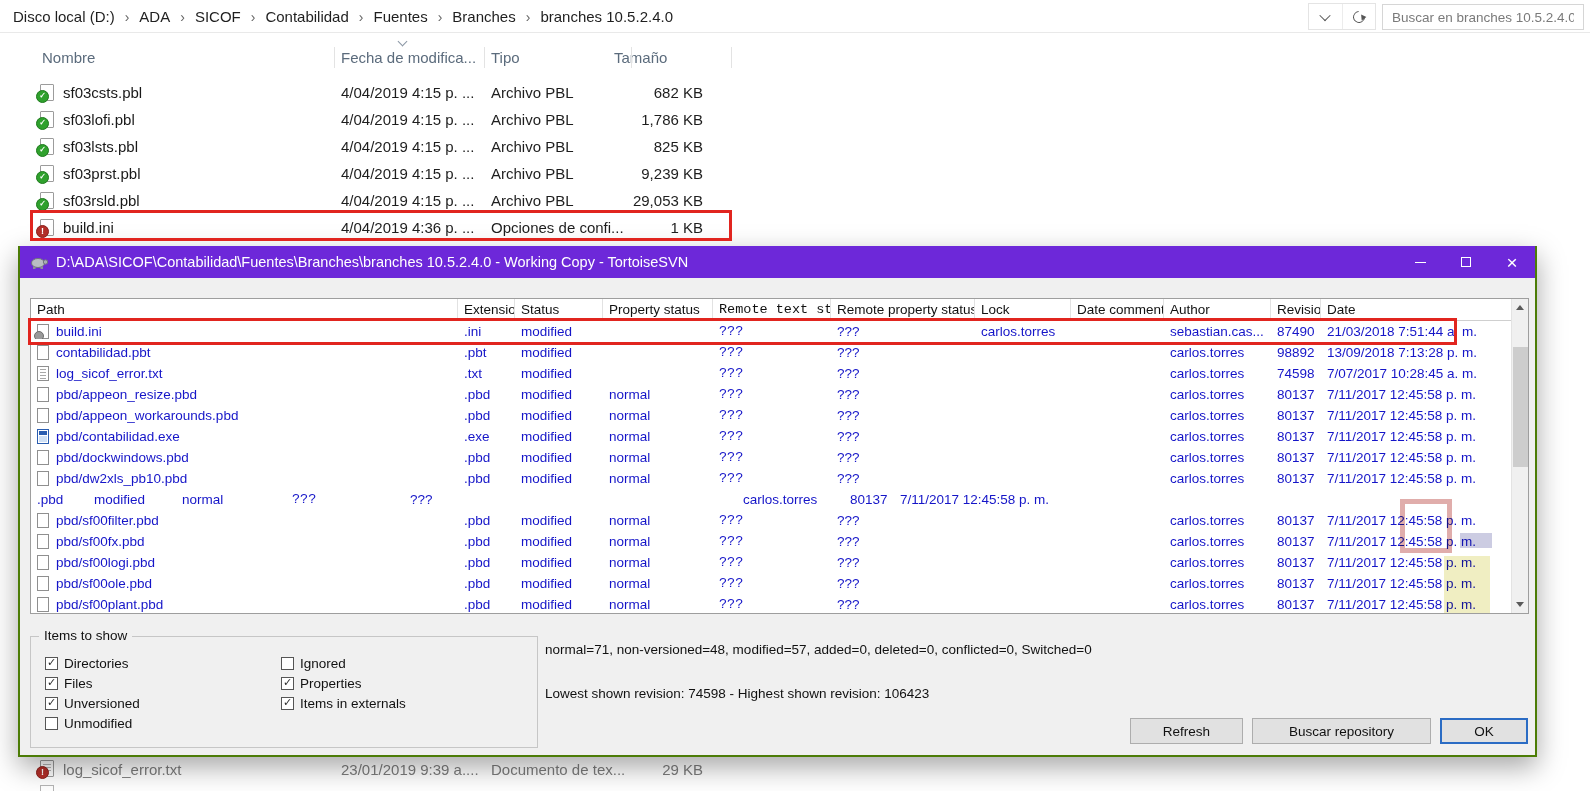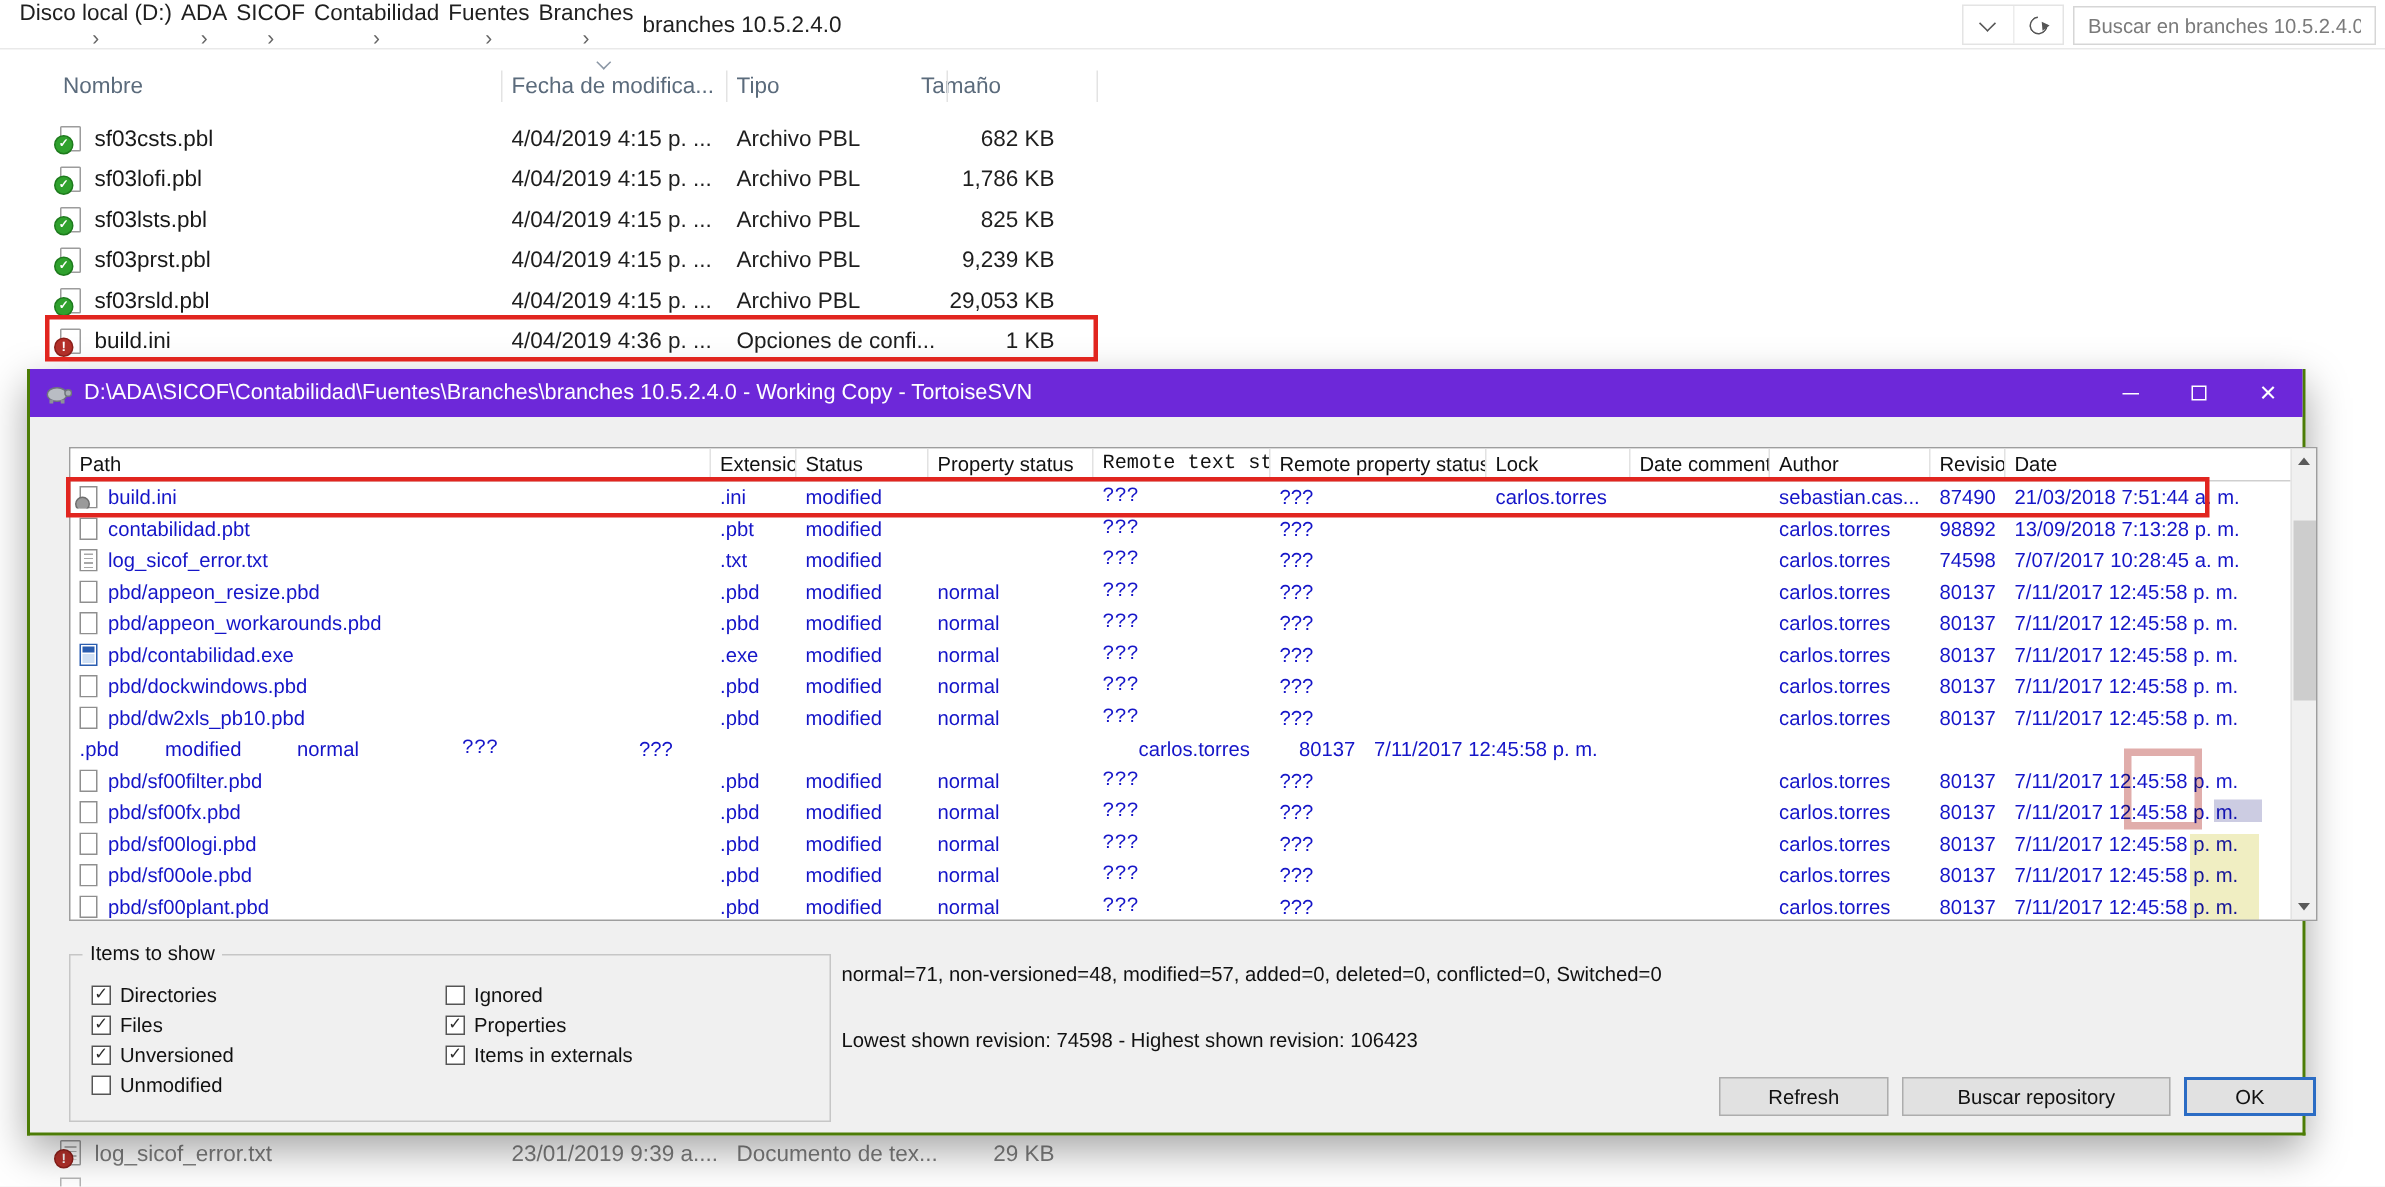--- a/index.html
+++ b/index.html
@@ -2,21 +2,21 @@
 <html><head>
 <meta charset="utf-8">
 <style>
   *{box-sizing:border-box;margin:0;padding:0;}
   html,body{width:1590px;height:791px;}
   body{position:relative;overflow:hidden;background:#fff;font-family:"Liberation Sans",sans-serif;color:#191919;}
 
   
   .topbar{position:absolute;left:0;top:0;width:1590px;height:33px;border-bottom:1px solid #e9e9e9;background:#fff;}
   .crumbs{position:absolute;left:10px;top:0;height:33px;display:flex;align-items:center;font-size:15px;color:#1f1f1f;white-space:nowrap;}
-  .crumb-wrap{display:flex;align-items:center;flex-direction:column;}
+  .crumb-wrap{display:flex;align-items:center;}
   .crumb{padding:0 3px;cursor:default;}
   .crumb-sep{color:#666;padding:0 7px;font-size:14px;}
   .crumb-wrap:last-child .crumb-sep{display:none;}
   .addr-tools{position:absolute;left:1308px;top:3px;width:68px;height:27px;border:1px solid #e4e4e4;display:flex;}
   .addr-btn{flex:1;display:flex;align-items:center;justify-content:center;}
   .addr-btn + .addr-btn{border-left:1px solid #ececec;}
   .chev-down{width:8px;height:8px;border-right:1.6px solid #555;border-bottom:1.6px solid #555;transform:rotate(45deg) translate(-1px,-1px);}
   .refresh-icon{width:12px;height:12px;border:1.6px solid #555;border-radius:50%;border-top-color:transparent;transform:rotate(40deg);position:relative;}
   .refresh-icon::after{content:"";position:absolute;right:-3px;top:-3px;border:3px solid transparent;border-bottom:5px solid #555;transform:rotate(45deg);}
   .searchbox{position:absolute;left:1382px;top:4px;width:202px;height:26px;border:1px solid #d6d6d6;background:#fff;font-size:13.5px;color:#444;padding:0 9px;font-family:"Liberation Sans",sans-serif;}
@@ -49,21 +49,21 @@
   
   .dialog{position:absolute;left:18px;top:246px;width:1519px;height:511px;background:#f0f0f0;border:2px solid #4c7c06;border-top:none;box-shadow:0 10px 26px rgba(0,0,0,.35);z-index:5;}
   .titlebar{position:relative;height:32px;background:#6d28d9;color:#fff;display:flex;align-items:center;padding-left:10px;font-size:14.5px;white-space:nowrap;}
   .title-icon{margin-right:8px;display:flex;}
   .win-controls{position:absolute;right:0;top:0;height:32px;display:flex;}
   .win-btn{width:46px;height:32px;display:flex;align-items:center;justify-content:center;cursor:default;}
   .glyph-min{width:11px;height:0;border-top:1.5px solid #fff;}
   .glyph-max{width:10px;height:10px;border:1.5px solid #fff;}
   .glyph-close{color:#fff;font-size:19px;line-height:1;}
 
-  .client{position:relative;width:100%;height:477px;margin-left:16px;}
+  .client{position:relative;width:100%;height:477px;}
 
   .svntable{position:absolute;left:10px;top:20px;width:1499px;height:316px;background:#fff;border:1px solid #9e9e9e;overflow:hidden;}
   .svn-header{display:flex;height:22px;background:#fff;border-bottom:1px solid #cfcfcf;font-size:13.5px;color:#111;}
   .hcell{padding:3px 0 0 6px;border-right:1px solid #e2e2e2;white-space:nowrap;overflow:hidden;cursor:default;}
   .w-path{width:427px;}.w-ext{width:57px;}.w-status{width:88px;}.w-prop{width:110px;}
   .w-rts{width:118px;font-family:Liberation Mono, monospace;}.w-rps{width:144px;}.w-lock{width:96px;}.w-lc{width:93px;}
   .w-auth{width:107px;}.w-rev{width:50px;}.w-date{width:192px;border-right:none;}
   .svn-row{display:flex;height:21px;align-items:center;font-size:13.5px;color:#1515c8;}
   .c{padding-left:6px;white-space:nowrap;overflow:hidden;}
   .c-path{display:flex;align-items:center;}

